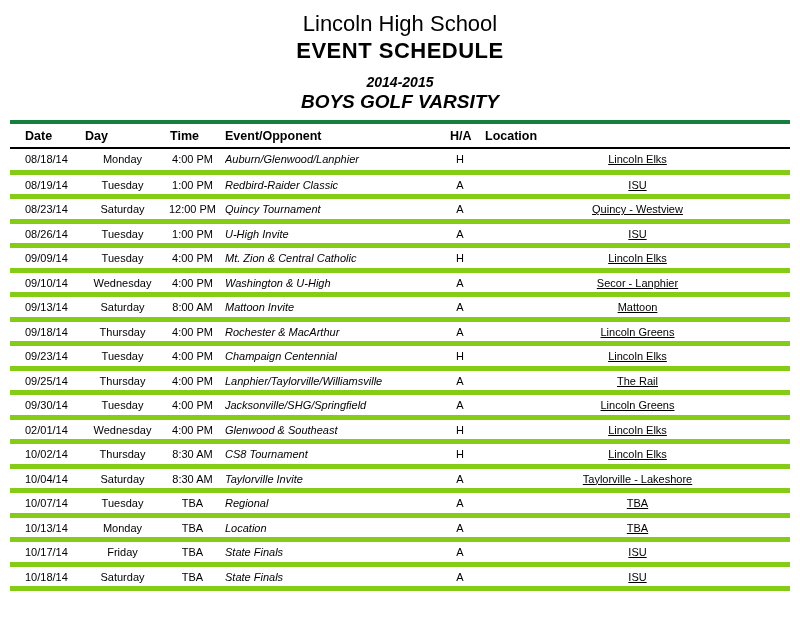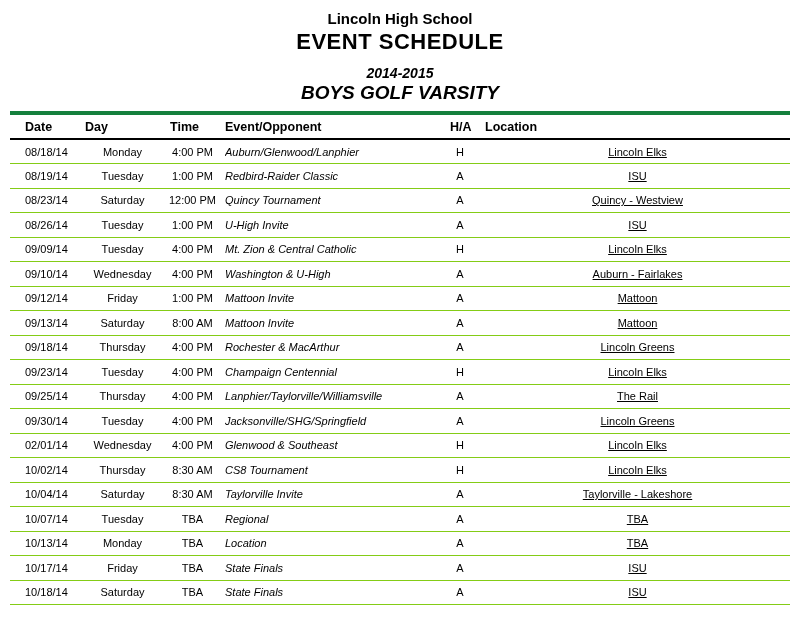--- a/index.html
+++ b/index.html
@@ -12,22 +12,22 @@
     height: 631px;
     font-family: "Liberation Sans", sans-serif;
     color: #000;
     overflow: hidden;
   }
   .page-header {
     text-align: center;
     padding-top: 10px;
   }
   .school-name {
-    font-size: 15px;
-    font-weight: bold;
+    font-size: 22px;
+    font-weight: normal;
     line-height: 1.25;
   }
   .event-title {
     font-size: 22px;
     font-weight: bold;
     letter-spacing: 0.5px;
     line-height: 1.2;
   }
   .season-label {
     font-size: 14px;
@@ -67,21 +67,21 @@
     padding: 5px 0 4px 0;
     white-space: nowrap;
   }
   th.h-date { padding-left: 15px; }
   th.h-time { padding-left: 10px; }
   th.h-ha   { padding-left: 10px; }
   th.h-loc  { padding-left: 5px; }
 
   tbody tr {
     height: 24.5px;
-    border-bottom: 1px solid #84cc16;
+    border-bottom: 5px solid #84cc16;
   }
   td {
     font-size: 11px;
     padding: 0;
     white-space: nowrap;
     overflow: hidden;
     vertical-align: middle;
   }
   td.col-date { text-align: left; padding-left: 15px; }
   td.col-day  { text-align: center; }
@@ -159,29 +159,21 @@
         <td class="col-event">Mt. Zion &amp; Central Catholic</td>
         <td class="col-ha">H</td>
         <td class="col-location">Lincoln Elks</td>
       </tr>
       <tr>
         <td class="col-date">09/10/14</td>
         <td class="col-day">Wednesday</td>
         <td class="col-time">4:00 PM</td>
         <td class="col-event">Washington &amp; U-High</td>
         <td class="col-ha">A</td>
-        <td class="col-location">Auburn - Fairlakes</td>
-      </tr>
-      <tr>
-        <td class="col-date">09/12/14</td>
-        <td class="col-day">Friday</td>
-        <td class="col-time">1:00 PM</td>
-        <td class="col-event">Mattoon Invite</td>
-        <td class="col-ha">A</td>
-        <td class="col-location">Mattoon</td>
+        <td class="col-location">Secor - Lanphier</td>
       </tr>
       <tr>
         <td class="col-date">09/13/14</td>
         <td class="col-day">Saturday</td>
         <td class="col-time">8:00 AM</td>
         <td class="col-event">Mattoon Invite</td>
         <td class="col-ha">A</td>
         <td class="col-location">Mattoon</td>
       </tr>
       <tr>

